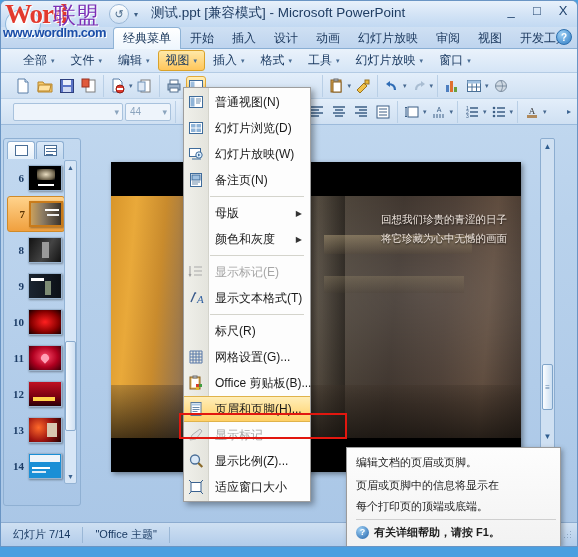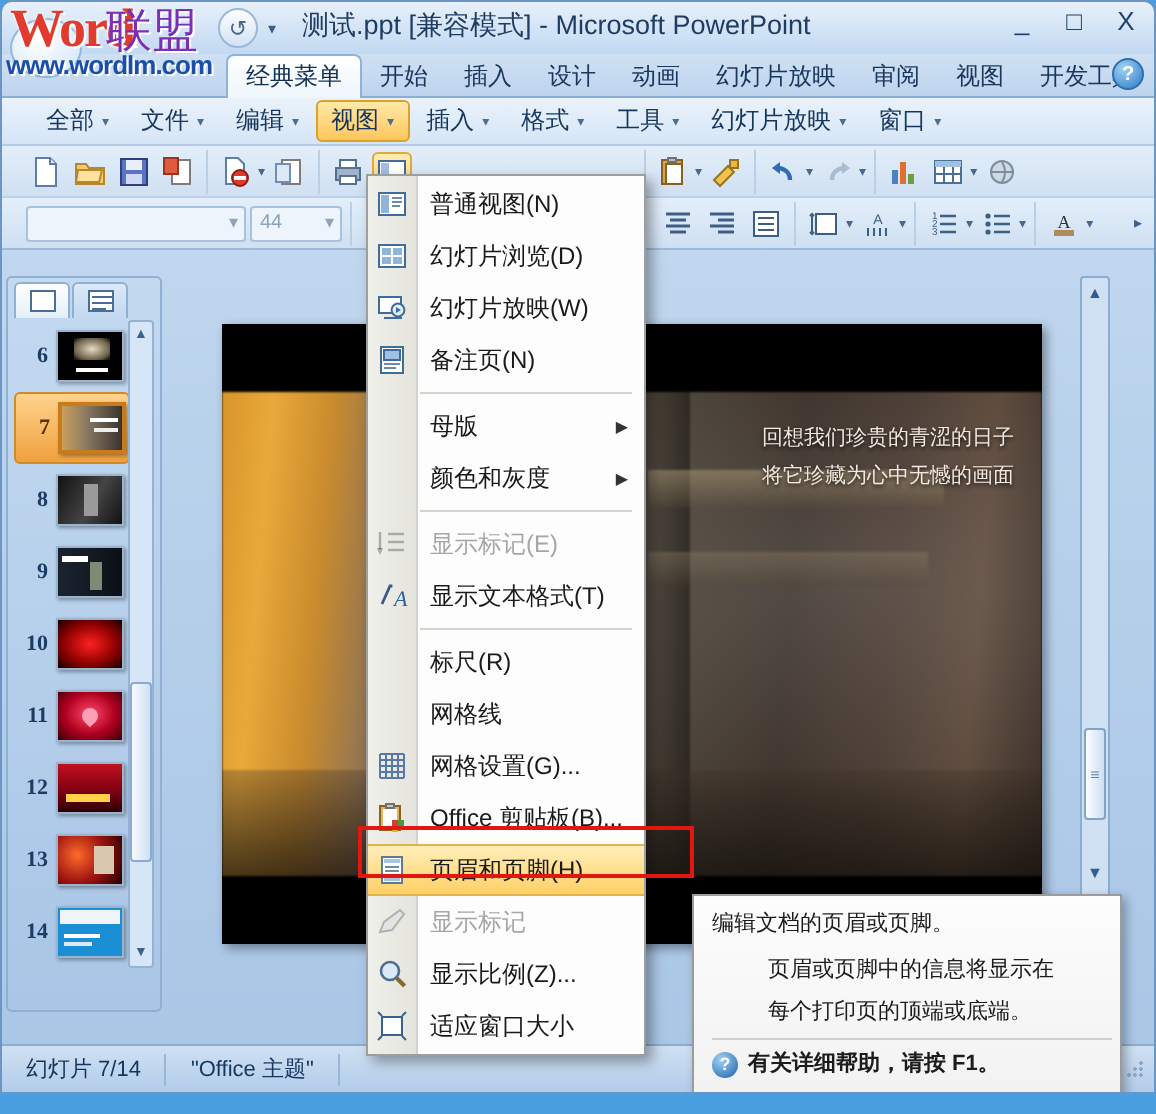--- a/index.html
+++ b/index.html
@@ -251,21 +251,21 @@
           background:
             radial-gradient(circle,#8fa9c4 45%,transparent 46%) 0 6px/3px 3px,
             radial-gradient(circle,#8fa9c4 45%,transparent 46%) 3px 6px/3px 3px,
             radial-gradient(circle,#8fa9c4 45%,transparent 46%) 6px 6px/3px 3px,
             radial-gradient(circle,#8fa9c4 45%,transparent 46%) 3px 3px/3px 3px,
             radial-gradient(circle,#8fa9c4 45%,transparent 46%) 6px 3px/3px 3px,
             radial-gradient(circle,#8fa9c4 45%,transparent 46%) 6px 0px/3px 3px;
           background-repeat:no-repeat;}
   
   .dropdown {
-    position:absolute; left:182px; top:86px; width:140px;
+    position:absolute; left:182px; top:86px; width:128px;
     background:#fdfdfd; border:1px solid #9e9e9e;
     box-shadow:3px 3px 6px rgba(0,0,0,.35);
     z-index:60; padding:1px 0;
   }
   .dropdown::before {
     content:""; position:absolute; left:0; top:0; width:24px; height:100%;
     background:linear-gradient(90deg,#f0f0ea,#e4e4dd); border-right:1px solid #d3d3cb;
   }
   .dd {
     position:relative; display:flex; align-items:center; height:26px;
@@ -288,21 +288,21 @@
   .sicon { width:16px;height:16px; display:block; }
   
   .tooltip {
     position:absolute; left:345px; top:446px; width:215px;
     background:linear-gradient(180deg,#fdfdfd,#f2f2f2);
     border:1px solid #9b9b9b; box-shadow:2px 2px 5px rgba(0,0,0,.3);
     z-index:80; padding:6px 4px 6px 9px; font-size:11px; color:#1c1c1c;
     line-height:16px;
   }
   .tooltip .t1 { margin-bottom:7px; }
-  .tooltip .t2 { margin-bottom:5px;margin-left:28px; }
+  .tooltip .t2 { margin-bottom:5px; }
   .tooltip .sep { height:1px; background:#cfcfcf; margin:3px 0 4px 0; }
   .tooltip .f1 { display:flex; align-items:center; gap:5px; font-weight:bold; font-size:11px;}
   .tooltip .qm { width:13px;height:13px;border-radius:50%;
                  background:radial-gradient(circle at 35% 30%,#9fd1f5,#1e5fa8);
                  color:#fff; font-size:9px; text-align:center; line-height:13px; font-weight:bold;}
 </style>
 </head>
 <body>
 
 <div class="window">
@@ -799,24 +799,20 @@
           </svg>
         </div>
         <div class="dlabel">显示文本格式(T)</div>
       </div>
       <div class="ddsep"></div>
       <div class="dd">
         <div class="dicon"></div>
         <div class="dlabel">标尺(R)</div>
       </div>
       <div class="dd">
-        <div class="dicon"></div>
-        <div class="dlabel">网格线</div>
-      </div>
-      <div class="dd">
         <div class="dicon">
           <svg class="sicon" viewBox="0 0 16 16">
             <g stroke="#5878a8" stroke-width="1">
               <path d="M2 2v12M5 2v12M8 2v12M11 2v12M14 2v12M2 2h12M2 5h12M2 8h12M2 11h12M2 14h12"></path>
             </g>
           </svg>
         </div>
         <div class="dlabel">网格设置(G)...</div>
       </div>
       <div class="dd">

